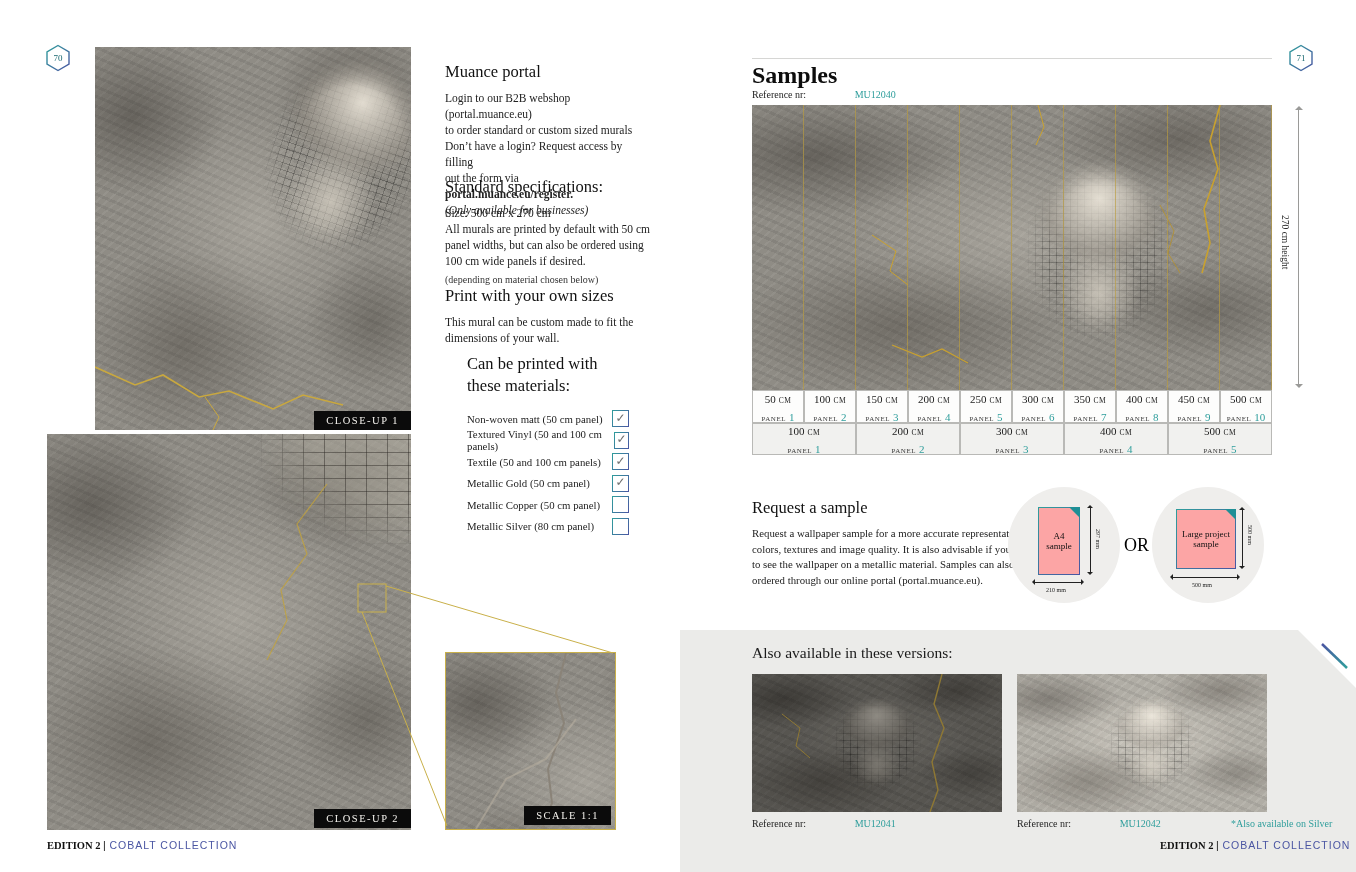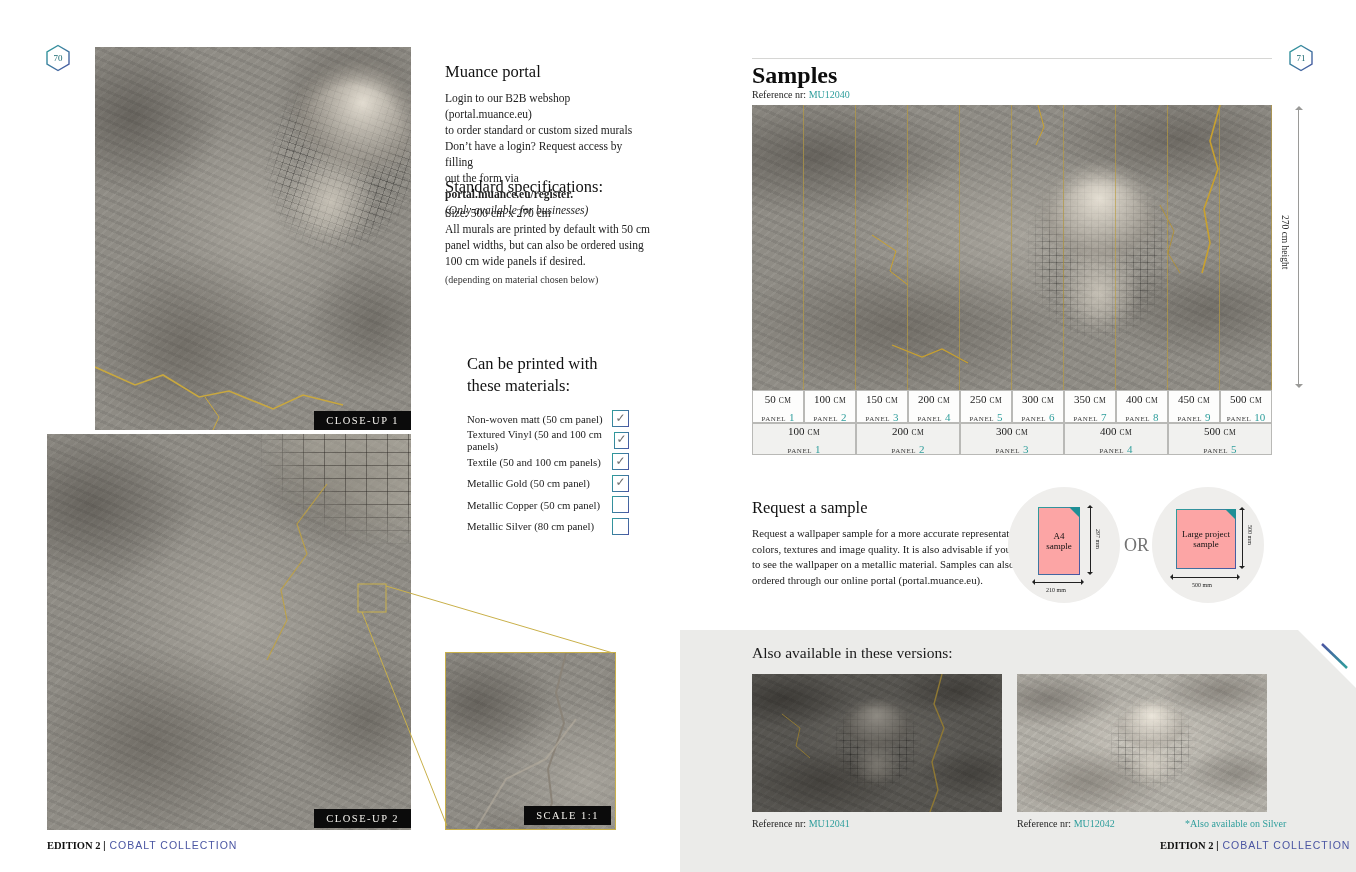--- a/index.html
+++ b/index.html
@@ -59,21 +59,21 @@
   .mat-row{display:flex;align-items:center;height:21.5px;}
   .mat-label{font-size:10.8px;color:#1d1d1d;}
   .checkbox{width:15px;height:15px;margin-left:auto;border:1.5px solid;
     border-image:linear-gradient(120deg,#2f9e9c,#4a55a2) 1;
     display:flex;align-items:center;justify-content:center;background:#fff;}
   .check{font-size:12px;color:#6f6f6f;line-height:1;transform:translateY(-1px);}
 
   
   .kintsugi-title{font-size:24px;font-weight:700;margin:0;color:#0d0d0d;}
   .ref-line{font-size:10px;color:#1d1d1d;}
-  .teal{color:#2f9e9c;}
+  .teal{color:#2f9e9c;margin-left:46px;}
 
   
   .ptable{position:absolute;left:752px;top:390px;width:520px;}
   .prow{display:flex;}
   .pcell{box-sizing:border-box;border:0.5px solid #b9b9b6;text-align:center;
     height:33px;display:flex;flex-direction:column;justify-content:center;background:#fdfdfc;}
   .prow2 .pcell{height:32px;background:#f1f1ef;}
   .pc-size{font-size:11px;color:#1c1c1c;}
   .pc-unit{font-size:7.5px;color:#1c1c1c;margin-left:3px;letter-spacing:.5px;}
   .pc-panel{font-size:7px;color:#3a3a3a;letter-spacing:.5px;margin-right:3px;}
@@ -90,21 +90,21 @@
     border-image:linear-gradient(135deg,#2f9e9c,#4a55a2) 1;
     display:flex;flex-direction:column;align-items:center;justify-content:center;}
   .fold{position:absolute;top:-1px;right:-1px;width:0;height:0;
     border-top:11px solid #1f8f96;border-left:11px solid transparent;}
   .fold:before{content:"";position:absolute;left:-11px;top:-11px;width:0;height:0;
     border-bottom:11px solid rgba(255,255,255,.0);}
   .paper-txt{font-size:9px;line-height:10px;text-align:center;color:#111;}
   .mini-dim{font-size:6px;color:#222;}
   .mini-line-v{position:absolute;border-left:1px solid #222;}
   .mini-line-h{position:absolute;border-top:1px solid #222;}
-  .or-txt{position:absolute;font-size:18px;color:#737373;}
+  .or-txt{position:absolute;font-size:18px;color:#000000;}
 
   
   .grey-box{position:absolute;left:680px;top:630px;width:676px;height:242px;background:#ebebe9;
     clip-path:polygon(0 0, calc(100% - 58px) 0, 100% 58px, 100% 100%, 0 100%);}
 
   .footer-txt{font-size:10.5px;}
   .footer-txt .ed{font-weight:700;color:#111;}
   .footer-txt .col{font-family:"Liberation Sans", sans-serif;font-size:10.5px;
     letter-spacing:1px;color:#4a55a2;}
 
@@ -181,20 +181,27 @@
     <p class="h-serif">Standard specifications:</p>
     <div class="body-txt">
       <div>Size: 500 cm x 270 cm</div>
       <div>All murals are printed by default with 50 cm</div>
       <div>panel widths, but can also be ordered using</div>
       <div>100 cm wide panels if desired.</div>
       <div class="tiny-txt" style="margin-top:3px;">(depending on material chosen below)</div>
     </div>
   </div>
 
+  <div class="abs" style="left:445px;top:286px;width:210px;">
+    <p class="h-serif">Print with your own sizes</p>
+    <div class="body-txt">
+      <div>This mural can be custom made to fit the</div>
+      <div>dimensions of your wall.</div>
+    </div>
+  </div>
 
   <div class="abs" style="left:445px;top:354px;width:162px;margin-left:22px;">
     <p class="h-serif" style="margin-bottom:0;">Can be printed with</p>
     <p class="h-serif" style="margin-top:2px;margin-bottom:12px;">these materials:</p>
 
     <div class="mat-row">
       <span class="mat-label">Non-woven matt  (50 cm panel)</span>
       <span class="checkbox">
           <span class="check">✓</span>
         </span>

